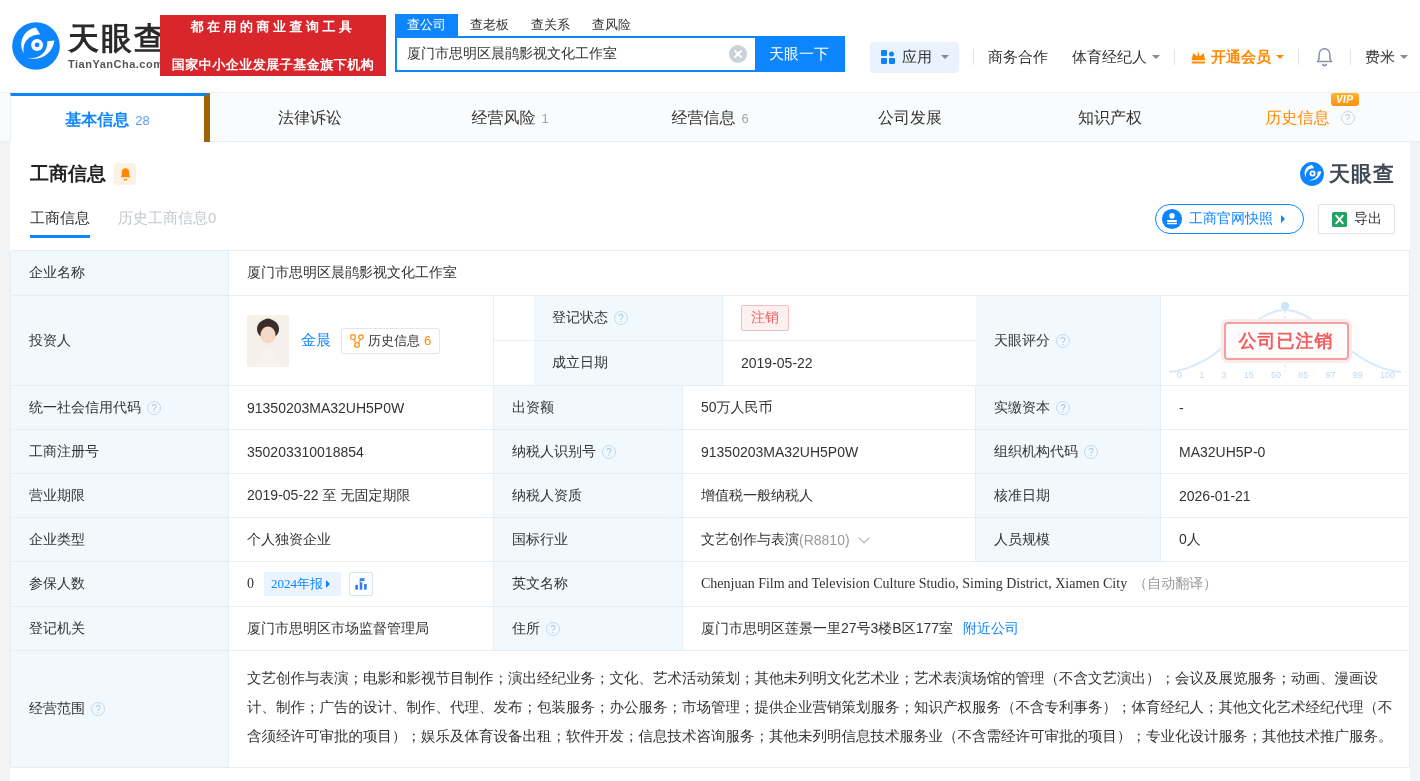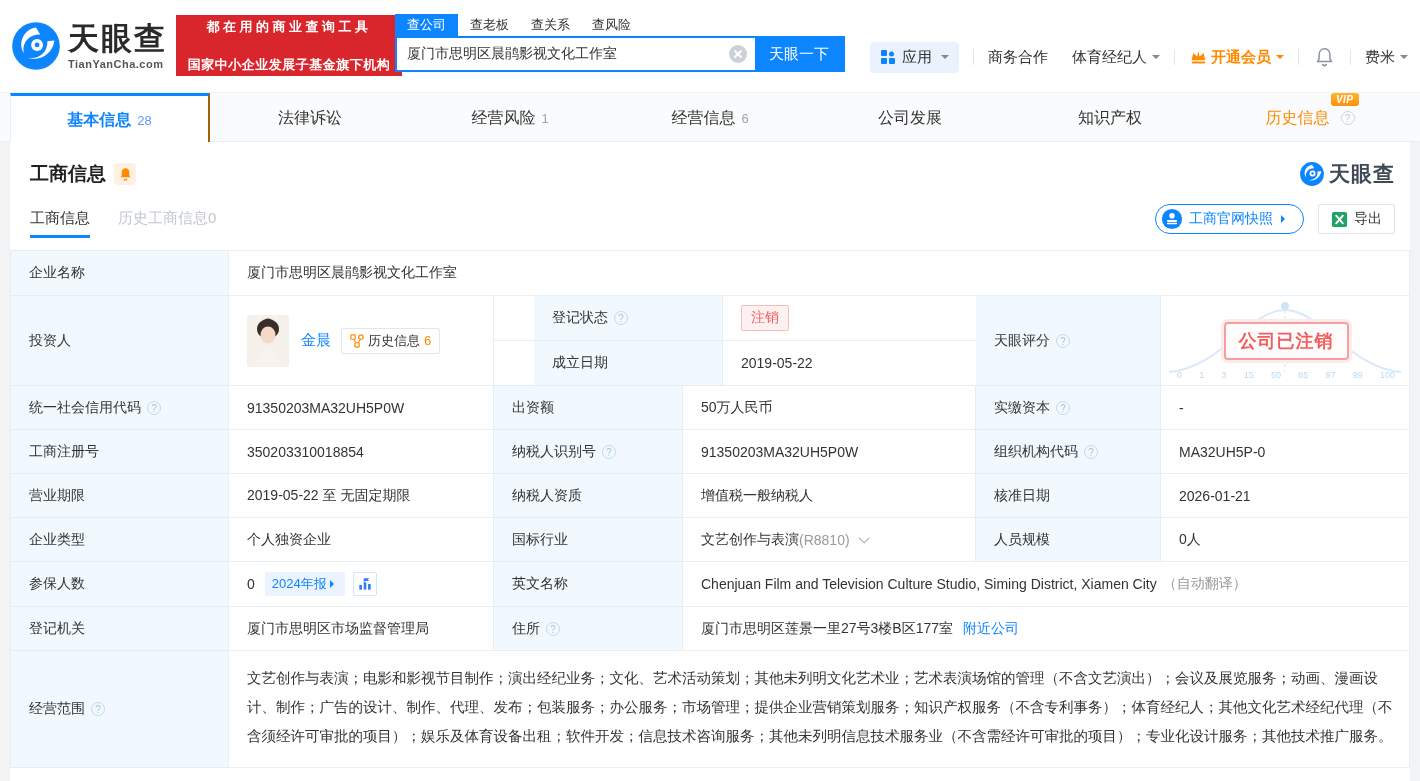--- a/index.html
+++ b/index.html
@@ -10,21 +10,21 @@
   body{font-family:"Liberation Sans","DejaVu Sans",sans-serif;background:#f2f3f5;}
   .page{position:relative;width:1420px;height:781px;background:#f2f3f5;overflow:hidden;}
 
   
   .header{position:absolute;top:0;left:0;width:1420px;height:92px;background:#fff;}
   .logo{position:absolute;left:10px;top:20px;display:flex;align-items:flex-start;cursor:pointer;}
   .logo .swirl{width:52px;height:52px;}
   .logo .ltxt{margin-left:6px;}
   .logo .lname{font-size:31px;font-weight:bold;color:#2a2a2a;letter-spacing:2px;line-height:38px;}
   .logo .ldomain{font-size:11px;font-weight:bold;color:#555;letter-spacing:.5px;}
-  .promo{position:absolute;left:176px;top:15px;width:226px;height:61px;background:#d9262c;color:#fff;
+  .promo{position:absolute;left:160px;top:15px;width:226px;height:61px;background:#d9262c;color:#fff;
          display:flex;flex-direction:column;justify-content:center;align-items:center;gap:20px;}
   .promo .p1{font-size:13px;font-weight:bold;letter-spacing:3.5px;}
   .promo .p2{font-size:13px;font-weight:bold;letter-spacing:.5px;}
 
   .searchwrap{position:absolute;left:395px;top:14px;width:450px;}
   .stabs{display:flex;align-items:flex-end;height:22px;}
   .stab{font-size:13px;color:#333;margin-right:22px;cursor:pointer;line-height:22px;}
   .stab.active{background:var(--blue);color:#fff;padding:0 12px;margin-right:12px;}
   .sbox{display:flex;width:450px;height:36px;border:2px solid var(--blue);background:#fff;}
   .sbox input{flex:1;border:none;outline:none;font-size:14px;color:#333;padding:0 10px;font-family:inherit;}
@@ -43,21 +43,21 @@
   .vip-link{color:var(--orange);font-weight:bold;}
   .caret{width:0;height:0;border:4px solid transparent;border-top-color:#888;margin:3px 0 0 5px;}
   .caret.or{border-top-color:var(--orange);}
   .bellwrap{margin:0 2px;cursor:pointer;display:flex;align-items:center;}
 
   
   .tabstrip{position:absolute;top:92px;left:0;width:1420px;height:50px;background:#fafbfc;
             border-top:1px solid #f1f2f4;border-bottom:1px solid #e9edf2;display:flex;padding-left:10px;}
   .tab{width:200px;display:flex;justify-content:center;align-items:center;gap:6px;font-size:16px;color:#333;
        cursor:pointer;position:relative;height:50px;}
-  .tab.active{background:#fff;border-top:3px solid var(--blue);border-left:1px solid #ebeef2;border-right:2px solid #a16207;
+  .tab.active{background:#fff;border-top:3px solid var(--blue);border-left:1px solid #ebeef2;border-right:6px solid #a16207;
        color:var(--blue);font-weight:bold;height:51px;}
   .tab .cnt{font-size:13px;color:#a0a4ab;font-weight:normal;}
   .tab.active .cnt{color:#5b9bf8;}
   .tab.vip-tab{color:var(--orange);}
   .viptag{position:absolute;top:-15px;right:-4px;background:linear-gradient(180deg,#ffb42c,#ff9012);color:#fff;
           font-size:10px;font-weight:bold;font-style:italic;padding:1px 5px;border-radius:3px;letter-spacing:.5px;}
   .labelwrap{position:relative;display:inline-flex;align-items:center;gap:5px;}
 
   
   .card{position:absolute;top:142px;left:10px;width:1400px;height:639px;background:#fff;}
@@ -83,21 +83,21 @@
   
   .biz-table{margin-top:12px;border:1px solid var(--line);border-left:none;border-right:none;width:1400px;border-left:1px solid var(--line);border-right:1px solid var(--line);}
   .trow{display:flex;border-bottom:1px solid var(--line);}
   .trow:last-child{border-bottom:none;}
   .cell{display:flex;align-items:center;padding:0 18px;border-right:1px solid var(--line);font-size:14px;color:var(--txt);}
   .cell.noR{border-right:none;}
   .cell.label{background:var(--labelbg);}
   .c1{width:218px;flex:none;} .c2{width:265px;flex:none;} .c3{width:189px;flex:none;}
   .c4{width:293px;flex:none;} .c5{width:185px;flex:none;} .c6{width:250px;flex:none;}
   .c2-6{width:1182px;flex:none;} .c4-6{width:728px;flex:none;}
-  .h45{height:45px;} .h90{height:90px;} .h44{height:44px;} .h116{height:116px;}
+  .h45{height:45px;font-family:Liberation Serif, serif;} .h90{height:90px;} .h44{height:44px;} .h116{height:116px;}
   .midblock{width:482px;flex:none;display:flex;flex-direction:column;}
   .subrow{display:flex;flex:1;padding-left:40px;}
   .subrow.first{border-bottom:1px solid var(--line);}
   .subrow .cell{height:100%;}
 
   .qicon{width:14px;height:14px;border:1px solid #c5d9e8;border-radius:50%;color:#a8c6dd;font-size:10px;
          line-height:13px;text-align:center;margin-left:6px;flex:none;cursor:pointer;}
   .qicon.gray{border-color:#cfd3da;color:#c3c7cf;}
 
   .link{color:var(--blue);cursor:pointer;}

